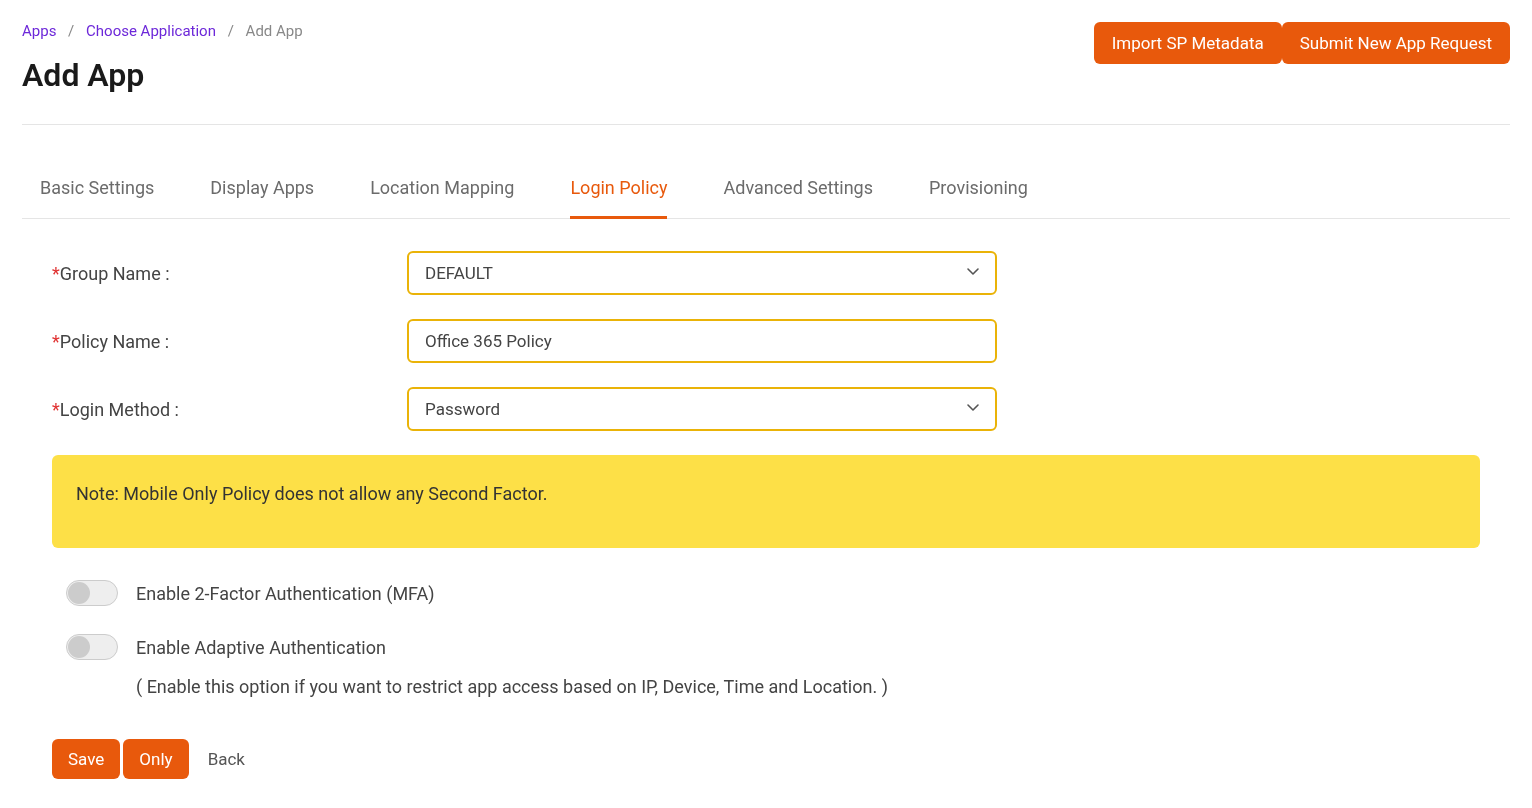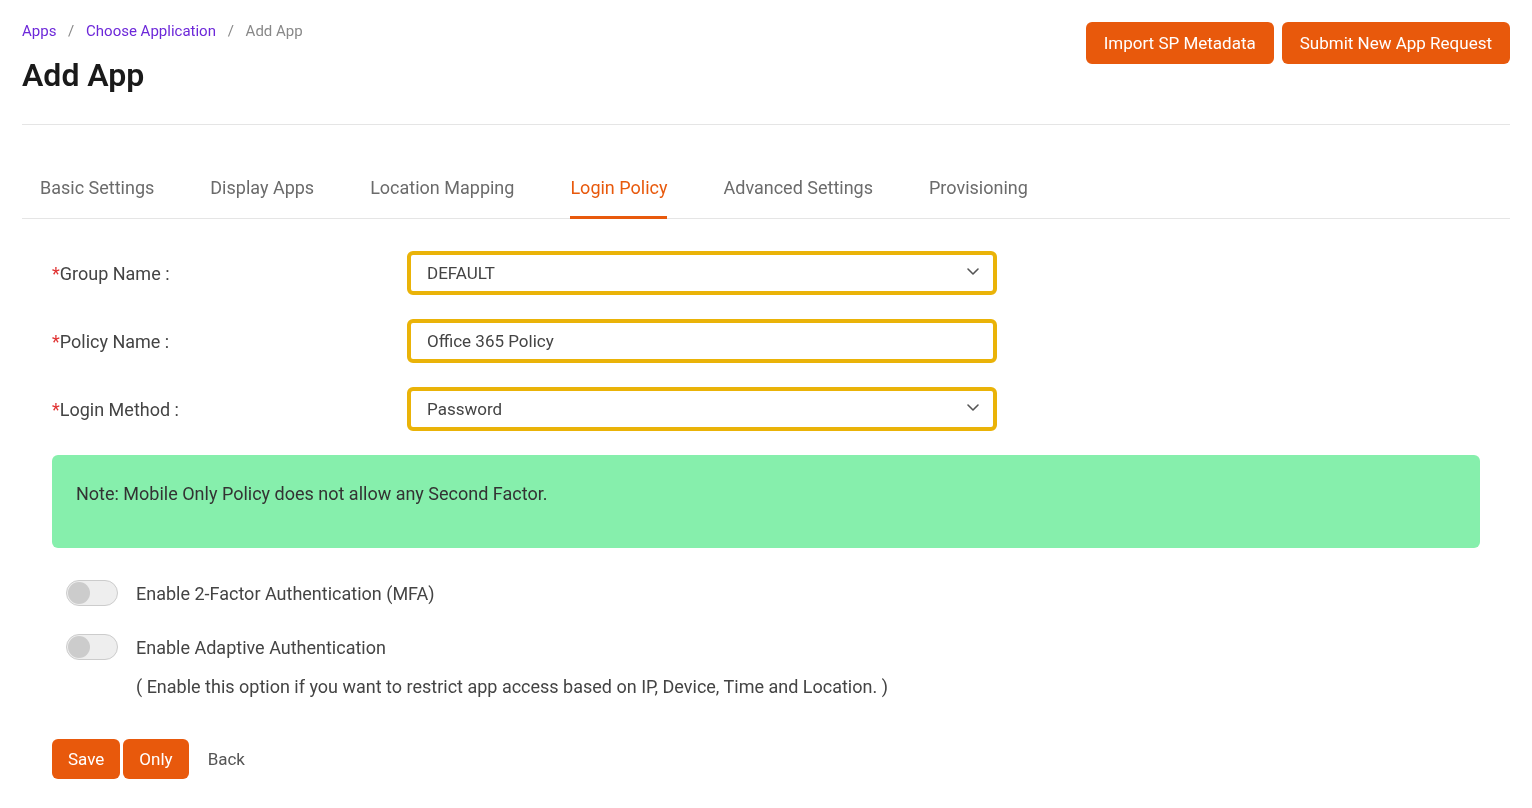--- a/index.html
+++ b/index.html
@@ -36,21 +36,20 @@
     color: #888;
   }
   .page-title {
     font-size: 32px;
     font-weight: 600;
     color: #1a1a1a;
     margin-bottom: 30px;
   }
   .top-buttons {
     display: flex;
-    gap: 8px;
   }
   .btn {
     border: none;
     border-radius: 6px;
     padding: 11px 18px;
     font-size: 17px;
     cursor: pointer;
     font-family: inherit;
   }
   .btn-primary {
@@ -102,21 +101,21 @@
   .req {
     color: #e03131;
   }
   .form-control-wrap {
     width: 590px;
     position: relative;
   }
   .form-control {
     width: 100%;
     height: 44px;
-    border: 4px solid #eab308;
+    border: 2px solid #eab308;
     border-radius: 6px;
     padding: 0 16px;
     font-size: 17px;
     color: #444;
     background: #fff;
     font-family: inherit;
     appearance: none;
     -webkit-appearance: none;
   }
   .select-wrap {
@@ -124,21 +123,21 @@
   }
   .select-chevron {
     position: absolute;
     right: 16px;
     top: 50%;
     transform: translateY(-50%);
     pointer-events: none;
     color: #555;
   }
   .note-box {
-    background: #86efac;
+    background: #fde047;
     border-radius: 6px;
     padding: 28px 24px 44px 24px;
     font-size: 18px;
     color: #333;
     margin-top: 8px;
     margin-bottom: 32px;
   }
   .toggle-row {
     display: flex;
     align-items: center;

